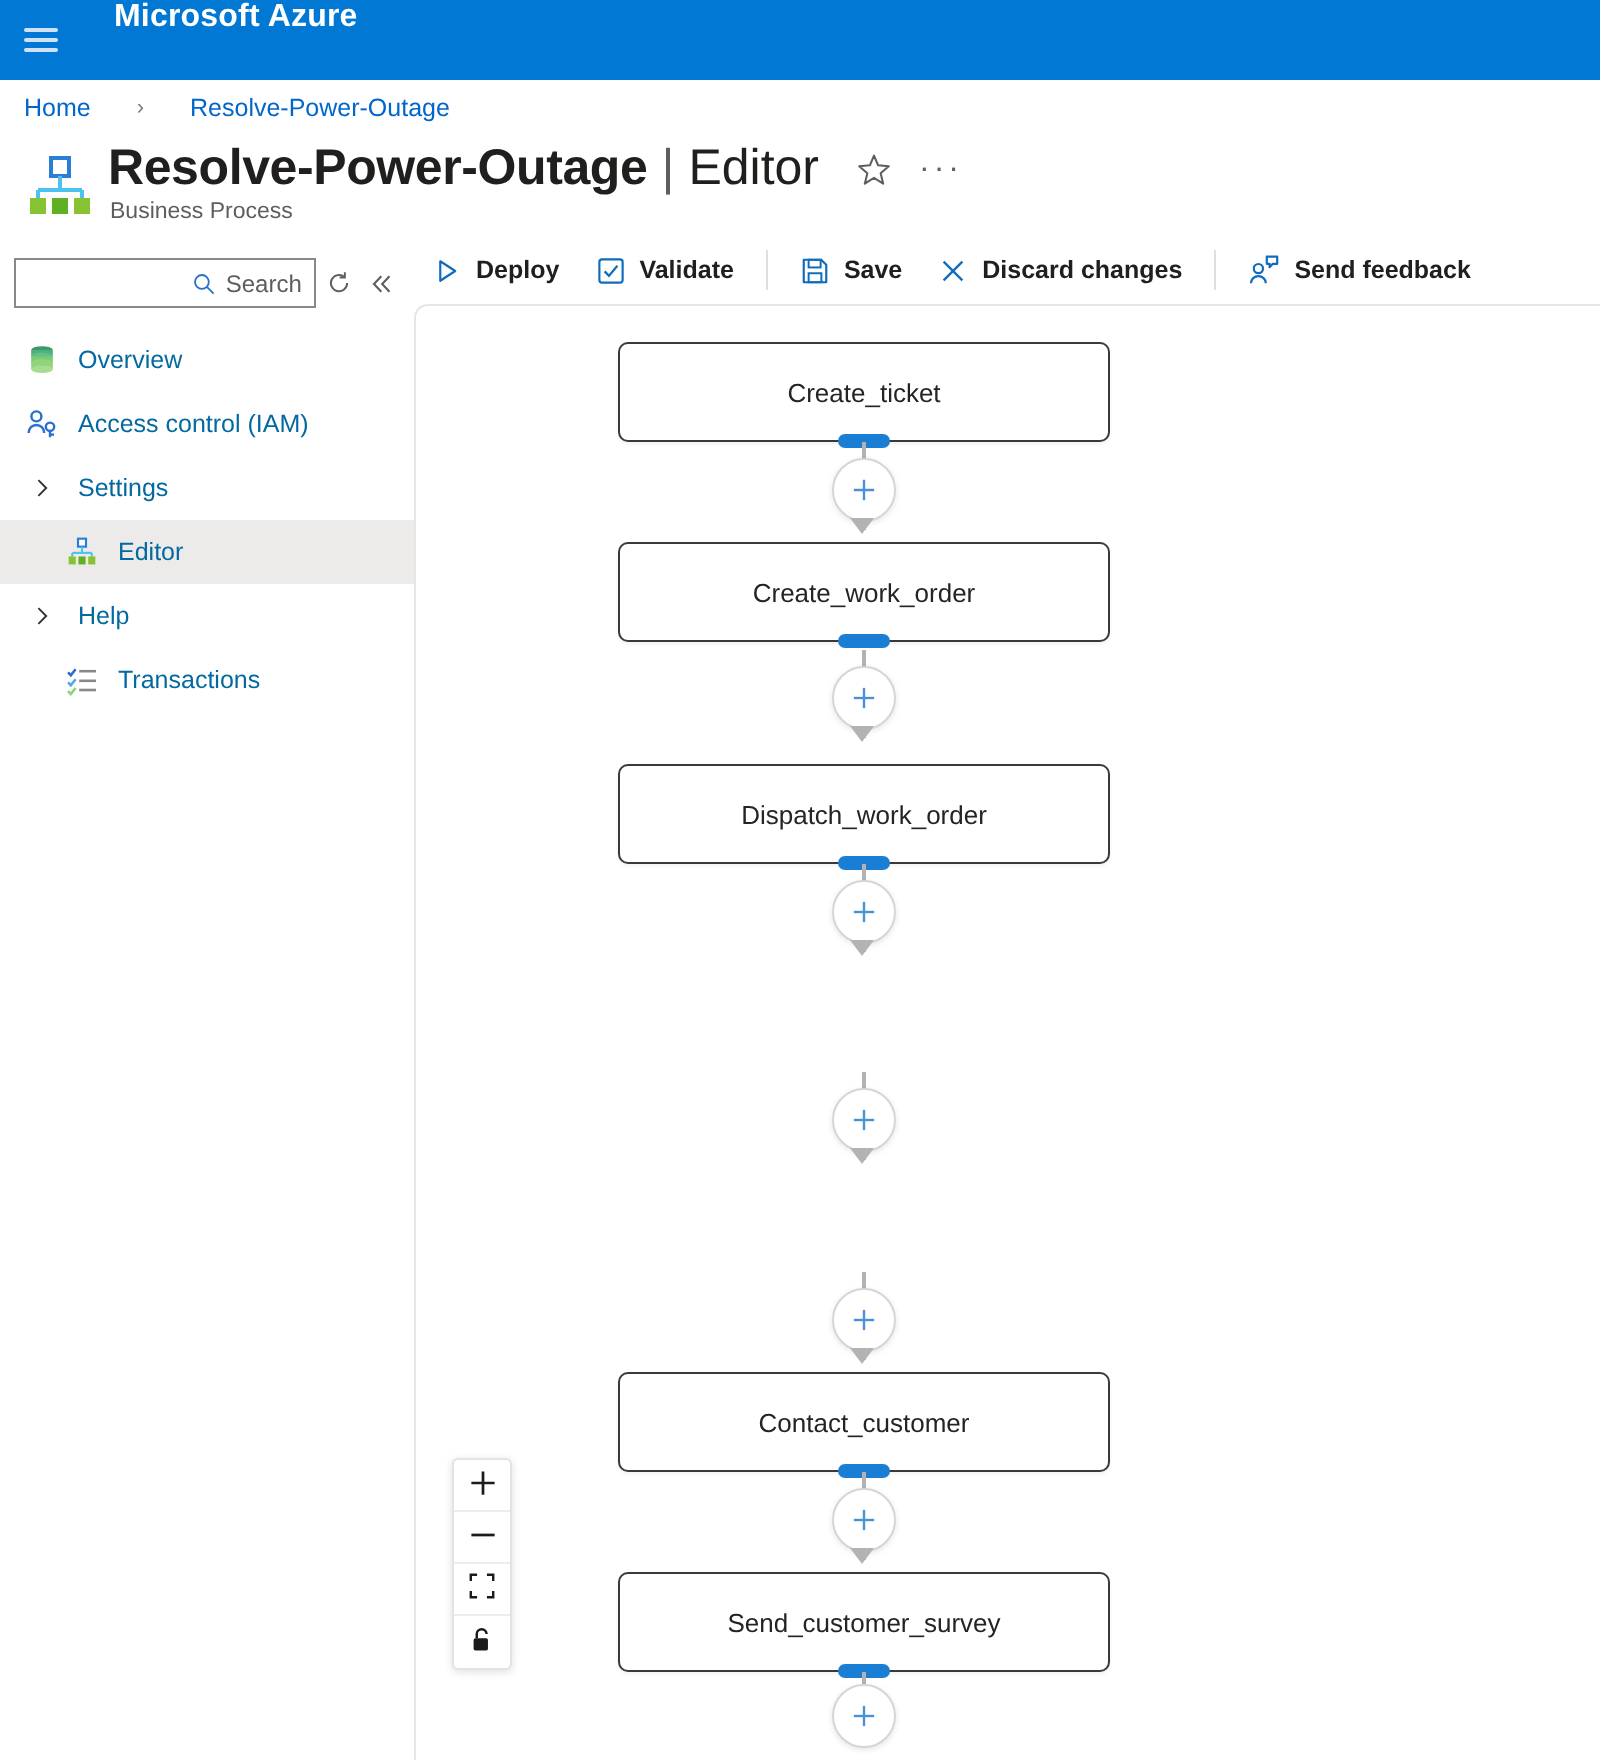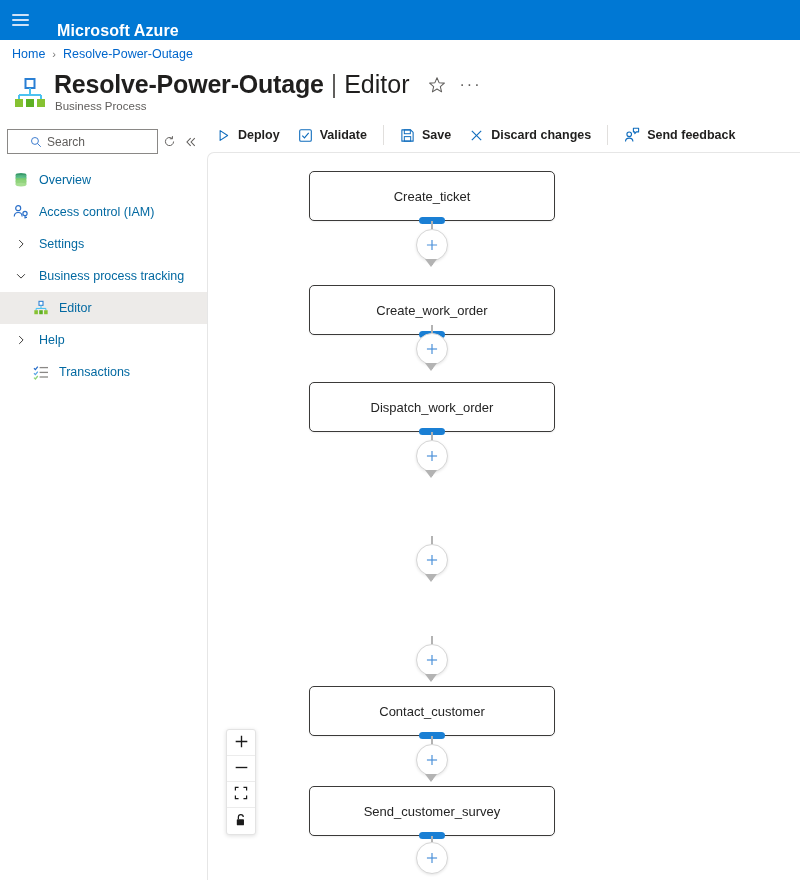--- a/index.html
+++ b/index.html
@@ -10,21 +10,21 @@
     background: #ffffff;
     font-family: "Liberation Sans", sans-serif;
     color: #323130;
   }
 
   
   #azure-header {
     position: absolute; left: 0; top: 0;
     width: 800px; height: 40px;
     background: #0078d4;
-    display: flex; align-items: flex-end;
+    display: flex; align-items: flex-start;
   }
   #hamburger {
     width: 40px; height: 40px;
     display: flex; flex-direction: column; align-items: center; justify-content: center;
     gap: 3px; cursor: pointer;
   }
   #hamburger span {
     display: block; width: 17px; height: 2px; background: #cfe2f7; border-radius: 1px;
   }
   #brand {
@@ -39,21 +39,21 @@
     cursor: text;
   }
   #global-search .gs-icon { margin-right: 7px; display: flex; }
   #global-search .gs-ph {
     font-size: 12.5px; color: #1b3a5c; white-space: nowrap;
   }
 
   
   #breadcrumb {
     position: absolute; left: 12px; top: 47px;
-    font-size: 12.5px; display: flex; align-items: center; gap: 7px;
+    font-size: 12.5px; display: flex; align-items: center; gap: 23px;
     white-space: nowrap;
   }
   #breadcrumb a { color: #0066cc; text-decoration: none; cursor: pointer; }
   #breadcrumb .crumb-sep { color: #767676; font-size: 11px; }
 
   
   #title-row {
     position: absolute; left: 12px; top: 70px;
     display: flex; align-items: flex-start;
   }
@@ -83,21 +83,21 @@
     position: absolute; left: 0; top: 125px;
     width: 207px; height: 755px;
     background: #ffffff;
   }
   #nav-search-row {
     display: flex; align-items: center; padding: 4px 6px 0 7px;
   }
   #nav-search-box {
     width: 154px; height: 25px;
     border: 1px solid #8a8886; background: #fff;
-    display: flex; align-items: center; padding: 0 22px; cursor: text;
+    display: flex; align-items: center; padding: 0 6px; cursor: text; justify-content: flex-end;
   }
   #nav-search-box .ns-icon { margin-right: 5px; display: flex; }
   #nav-search-box .ns-ph { font-size: 12px; color: #605e5c; }
   .nav-tool-btn {
     width: 20px; height: 22px; display: flex; align-items: center; justify-content: center;
     cursor: pointer; color: #605e5c; margin-left: 2px;
   }
   #nav-list { margin-top: 10px; }
   .nav-item {
     height: 32px; display: flex; align-items: center;
@@ -300,28 +300,20 @@
 
     <div class="nav-item">
       <span class="nav-chev">
         <svg width="12" height="12" viewBox="0 0 16 16">
           <polyline points="5.6,2.8 10.8,8 5.6,13.2" fill="none" stroke="#323130" stroke-width="1.25"></polyline>
         </svg>
       </span>
       <span>Settings</span>
     </div>
 
-    <div class="nav-item">
-      <span class="nav-chev">
-        <svg width="12" height="12" viewBox="0 0 16 16">
-          <polyline points="2.8,5.6 8,10.8 13.2,5.6" fill="none" stroke="#323130" stroke-width="1.25"></polyline>
-        </svg>
-      </span>
-      <span>Business process tracking</span>
-    </div>
 
     <div class="nav-item child selected">
       <span class="nav-ico">
         <svg width="16" height="16" viewBox="0 0 36 36">
           <rect x="13.5" y="3" width="9" height="9" fill="#ffffff" stroke="#2a7fd4" stroke-width="2.4"></rect>
           <line x1="18" y1="12" x2="18" y2="19" stroke="#4cc2f1" stroke-width="2.4"></line>
           <line x1="7" y1="19" x2="29" y2="19" stroke="#4cc2f1" stroke-width="2.4"></line>
           <line x1="7" y1="19" x2="7" y2="23" stroke="#4cc2f1" stroke-width="2.4"></line>
           <line x1="29" y1="19" x2="29" y2="23" stroke="#4cc2f1" stroke-width="2.4"></line>
           <rect x="3" y="23" width="8" height="9" fill="#86c232"></rect>
@@ -426,21 +418,21 @@
     </div>
     <div class="edge" style="top:68px; height:44px"></div>
     <div class="add-btn" style="top:76px">
       <svg width="14" height="14" viewBox="0 0 16 16">
         <line x1="8" y1="2.2" x2="8" y2="13.8" stroke="#4a90d9" stroke-width="1.35"></line>
         <line x1="2.2" y1="8" x2="13.8" y2="8" stroke="#4a90d9" stroke-width="1.35"></line>
       </svg>
     </div>
     <div class="edge-arrow" style="top:106px"></div>
 
-    <div class="flow-node" style="top:132px">
+    <div class="flow-node" style="top:118px">
       <span class="node-label">Create_work_order</span>
       <span class="node-handle"></span>
     </div>
     <div class="edge" style="top:172px; height:44px"></div>
     <div class="add-btn" style="top:180px">
       <svg width="14" height="14" viewBox="0 0 16 16">
         <line x1="8" y1="2.2" x2="8" y2="13.8" stroke="#4a90d9" stroke-width="1.35"></line>
         <line x1="2.2" y1="8" x2="13.8" y2="8" stroke="#4a90d9" stroke-width="1.35"></line>
       </svg>
     </div>

